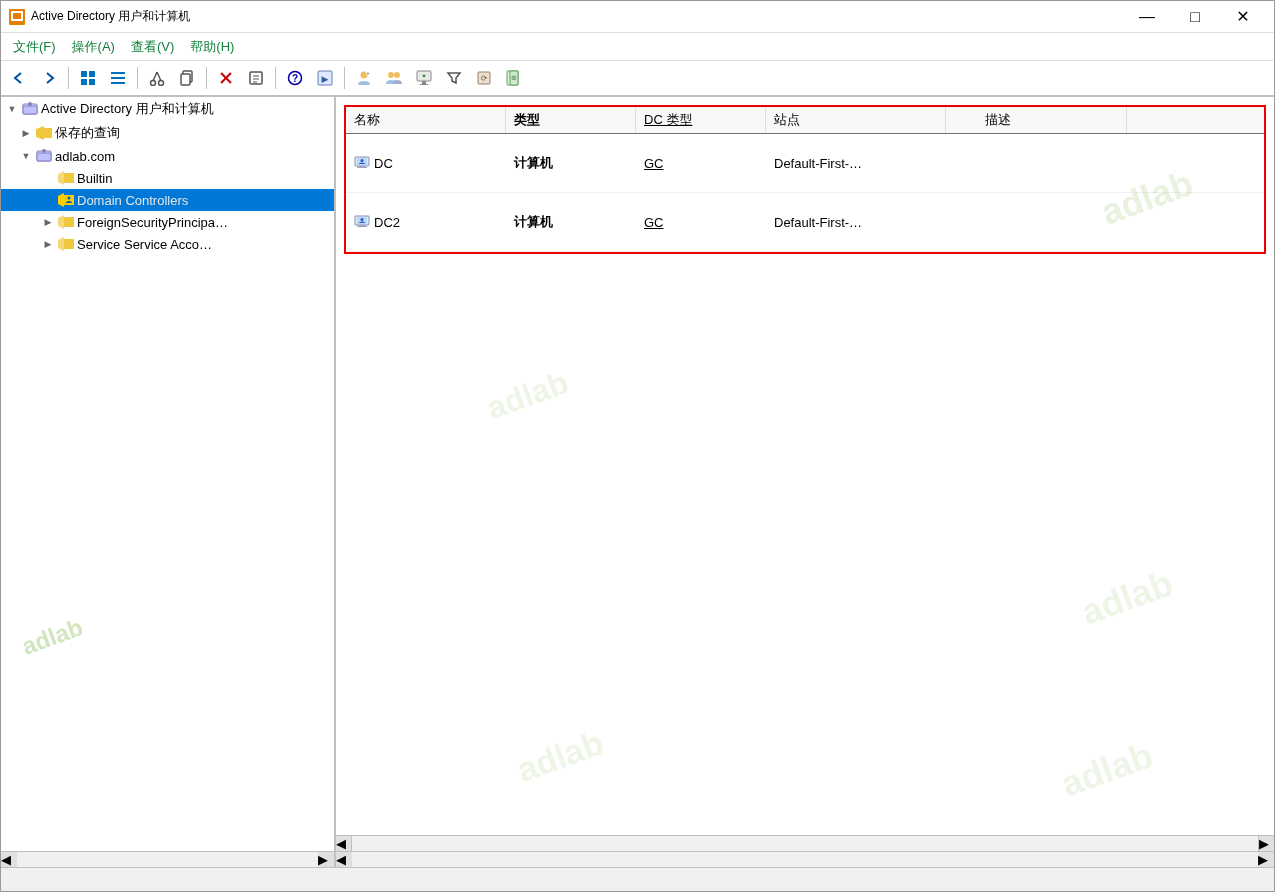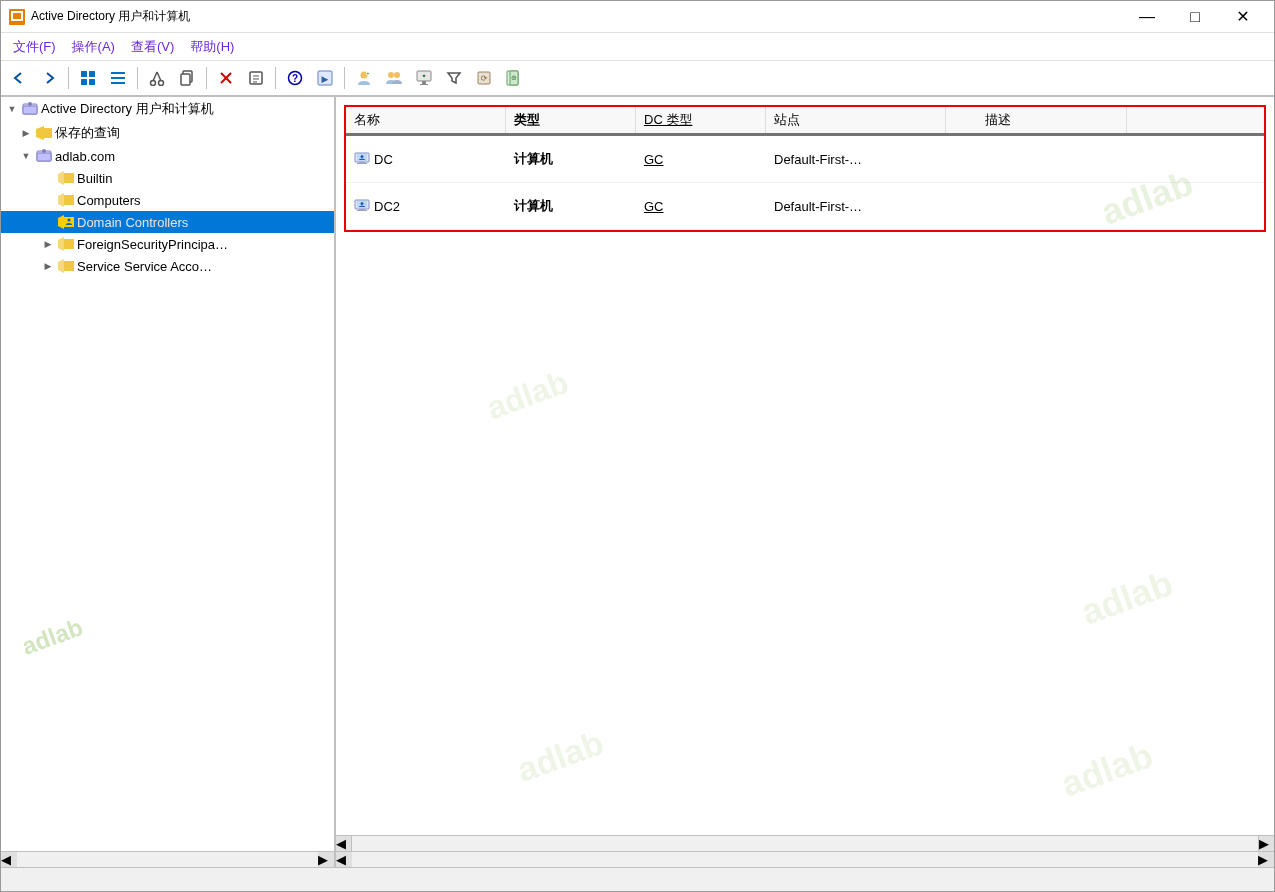--- a/index.html
+++ b/index.html
@@ -65,21 +65,21 @@
       display: flex;
       align-items: center;
       padding: 0 4px;
       border-bottom: 1px solid #e0e0e0;
       background: #fff;
     }
     .menu-item {
       padding: 4px 8px;
       cursor: pointer;
       font-size: 13px;
-      color: #6d28d9;
+      color: #15803d;
     }
 
     
     .toolbar {
       height: 36px;
       display: flex;
       align-items: center;
       padding: 2px 4px;
       border-bottom: 2px solid #c0c0c0;
       background: #fff;
@@ -180,21 +180,21 @@
 
     
     .table-container {
       border: 2px solid #e00;
       margin: 8px;
       overflow: hidden;
     }
     .table-header {
       display: flex;
       background: #f8f8f8;
-      border-bottom: 3px solid #737373;
+      border-bottom: 1px solid #737373;
     }
     .col-header {
       padding: 4px 8px;
       font-size: 13px;
       font-weight: normal;
       border-right: 1px solid #ddd;
       cursor: pointer;
       user-select: none;
     }
     .col-name { width: 160px; }
@@ -204,21 +204,21 @@
     .col-desc { width: 150px; margin-left: 31px; }
 
     .table-row {
       display: flex;
       align-items: center;
       border-bottom: 1px solid #f0f0f0;
       cursor: pointer;
       min-height: 24px;
     }
     .table-cell {
-      padding: 14px 8px;
+      padding: 20px 8px;
       font-size: 13px;
       overflow: hidden;
       text-overflow: ellipsis;
       white-space: nowrap;
     }
     .cell-with-icon {
       display: flex;
       align-items: center;
       gap: 4px;
     }
@@ -463,30 +463,20 @@
         <span class="tree-expand" style="visibility:hidden;">▶</span>
         <span class="tree-icon">
           <svg width="16" height="14" viewBox="0 0 16 14">
             <path d="M0 3 L6 0 L6 14 L0 11 Z" fill="#f0c840" opacity="0.7"></path>
             <rect x="6" y="2" width="10" height="10" fill="#f0c840"></rect>
           </svg>
         </span>
         <span class="tree-label">Builtin</span>
       </div>
 
-      <div class="tree-item indent-2">
-        <span class="tree-expand" style="visibility:hidden;">▶</span>
-        <span class="tree-icon">
-          <svg width="16" height="14" viewBox="0 0 16 14">
-            <path d="M0 3 L6 0 L6 14 L0 11 Z" fill="#f0c840" opacity="0.7"></path>
-            <rect x="6" y="2" width="10" height="10" fill="#f0c840"></rect>
-          </svg>
-        </span>
-        <span class="tree-label">Computers</span>
-      </div>
 
       <div class="tree-item indent-2 selected">
         <span class="tree-expand" style="visibility:hidden;">▶</span>
         <span class="tree-icon">
           <svg width="16" height="14" viewBox="0 0 16 14">
             <path d="M0 3 L6 0 L6 14 L0 11 Z" fill="#ffcc00"></path>
             <rect x="6" y="2" width="10" height="10" fill="#ffcc00"></rect>
 
             <circle cx="11" cy="5" r="1.5" fill="#0060c0"></circle>
             <path d="M8 10 Q8 8 11 8 Q14 8 14 10" fill="#0060c0"></path>

